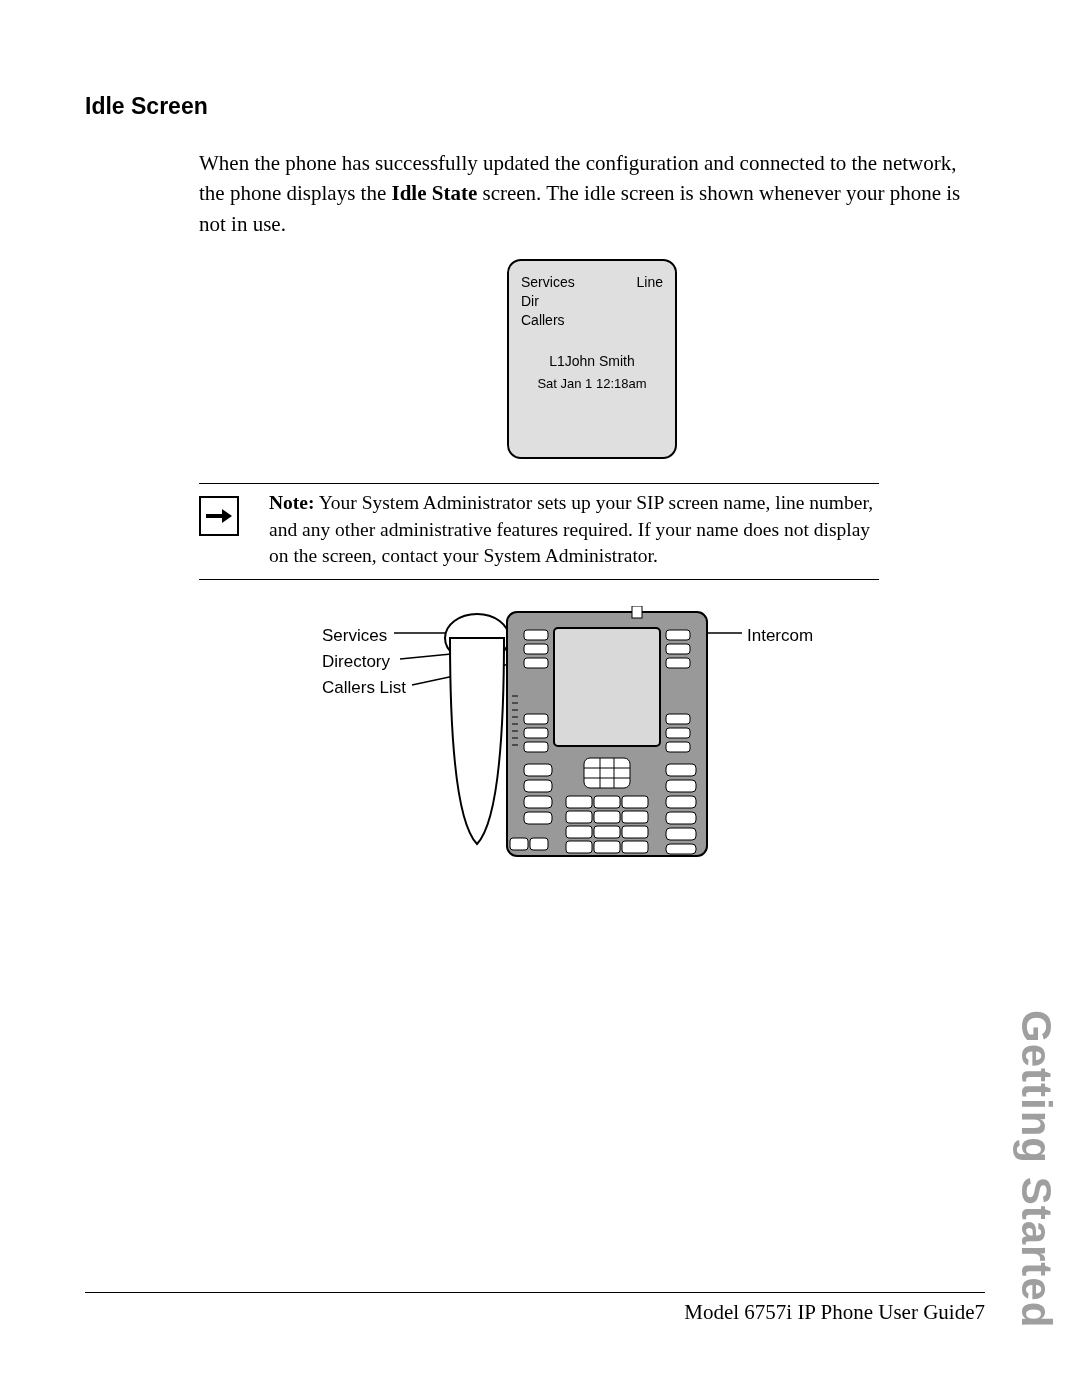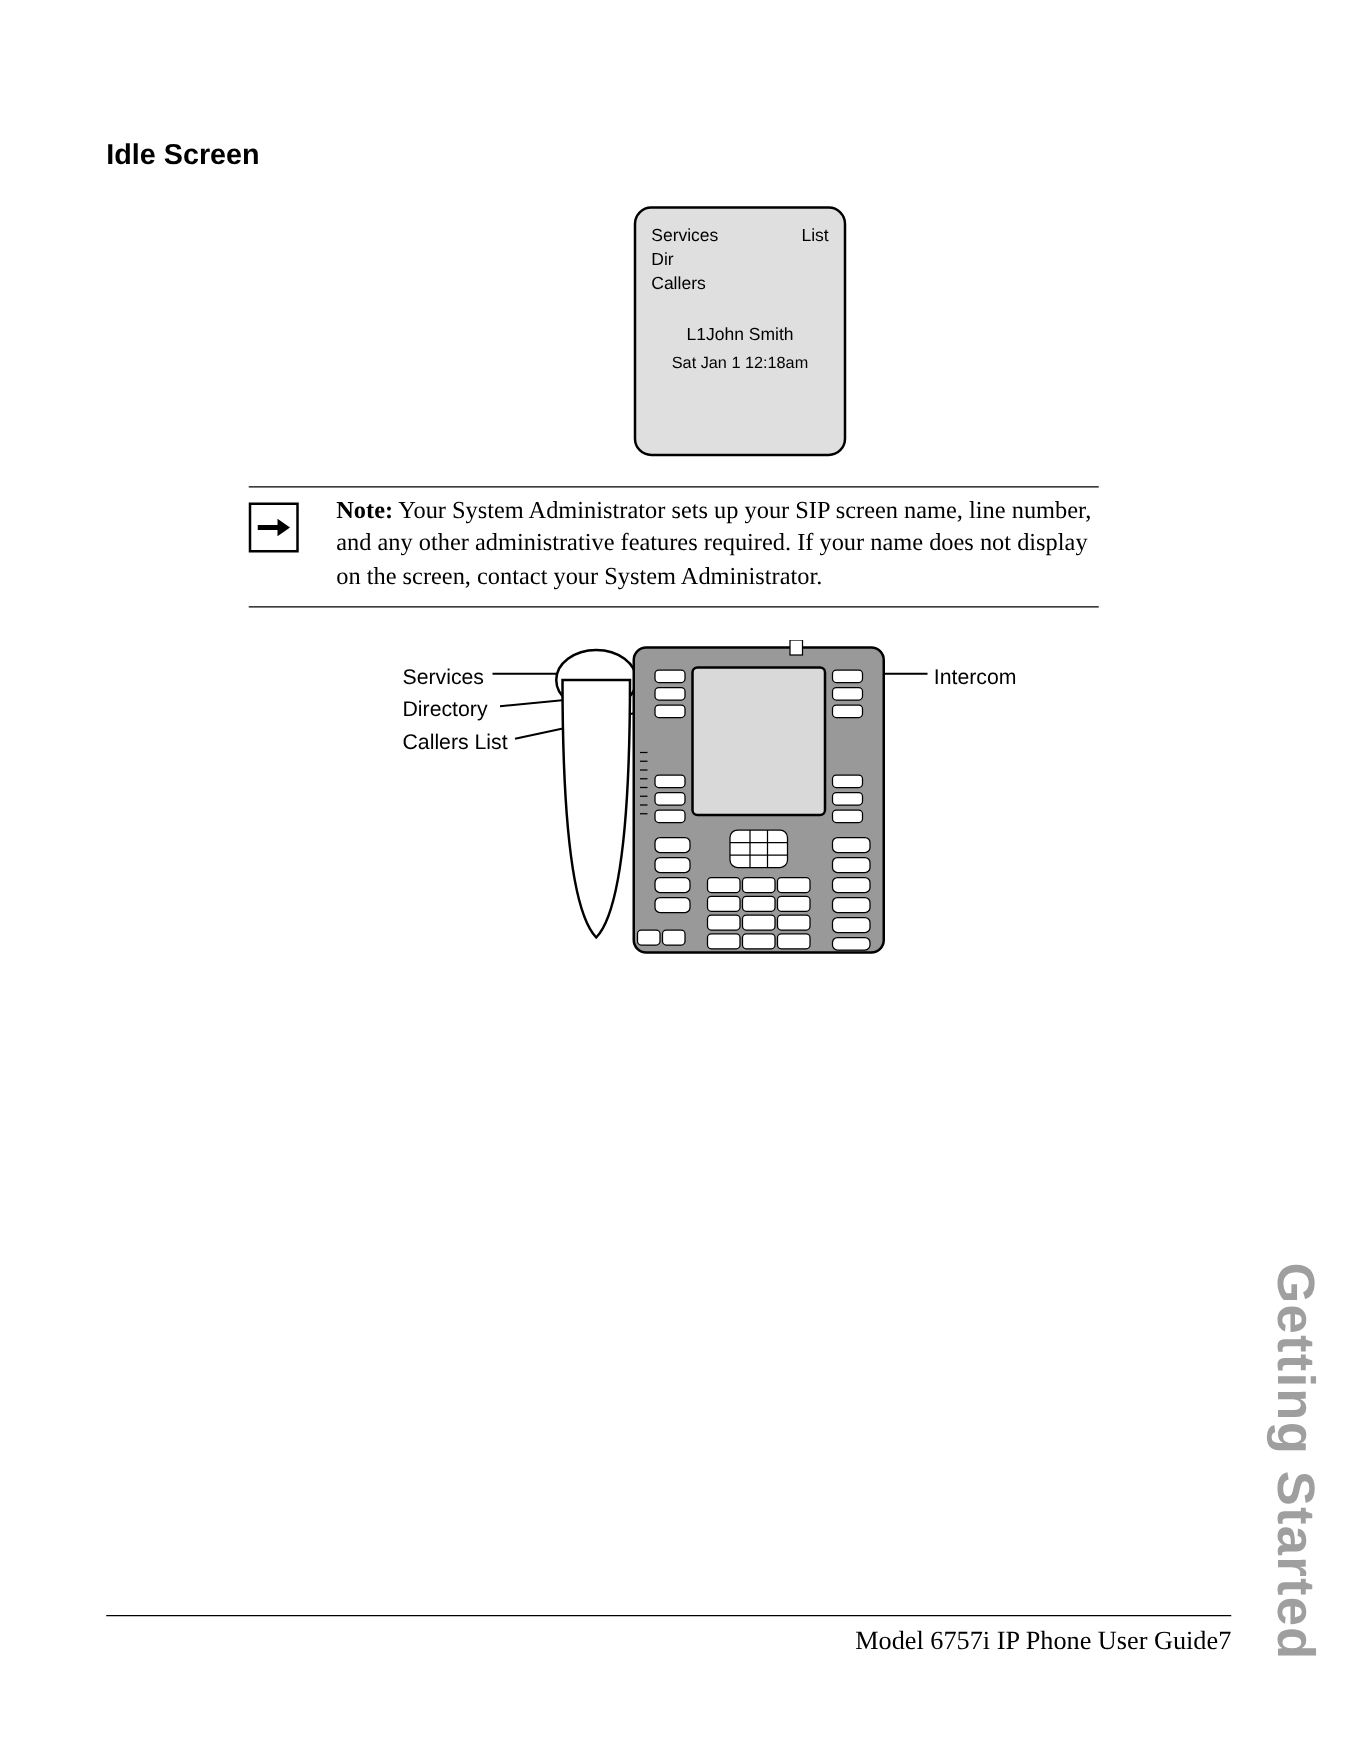--- a/index.html
+++ b/index.html
@@ -9,21 +9,21 @@
     height: 1397px;
     position: relative;
     font-family: "Times New Roman", Times, serif;
     font-size: 21px;
     color: #000;
     background: #fff;
   }
   .page {
     position: absolute;
     left: 85px;
-    top: 110px;
+    top: 93px;
     width: 900px;
   }
   .section-heading {
     font-family: Arial, Helvetica, sans-serif;
     font-weight: bold;
     font-size: 23px;
     margin: 0 0 28px 0;
   }
   .body-block {
     margin-left: 114px;
@@ -107,27 +107,30 @@
     letter-spacing: 1px;
   }
 </style>
 </head>
 <body>
 
 <div class="page">
   <h2 class="section-heading">Idle Screen</h2>
 
   <div class="body-block">
+    <p class="para">
+      <span>When the phone has successfully updated the configuration and connected to the network, the phone displays the </span><span class="bold">Idle State</span><span> screen. The idle screen is shown whenever your phone is not in use.</span>
+    </p>
 
     <div class="lcd-wrap">
       <div class="lcd">
         <div class="top">
           <div class="row">
             <span>Services</span>
-            <span>List</span>
+            <span>Line</span>
           </div>
           <div>Dir</div>
           <div>Callers</div>
         </div>
         <div class="mid">
           <div class="row">
             <span>L1</span>
             <span>John Smith</span>
           </div>
         </div>

